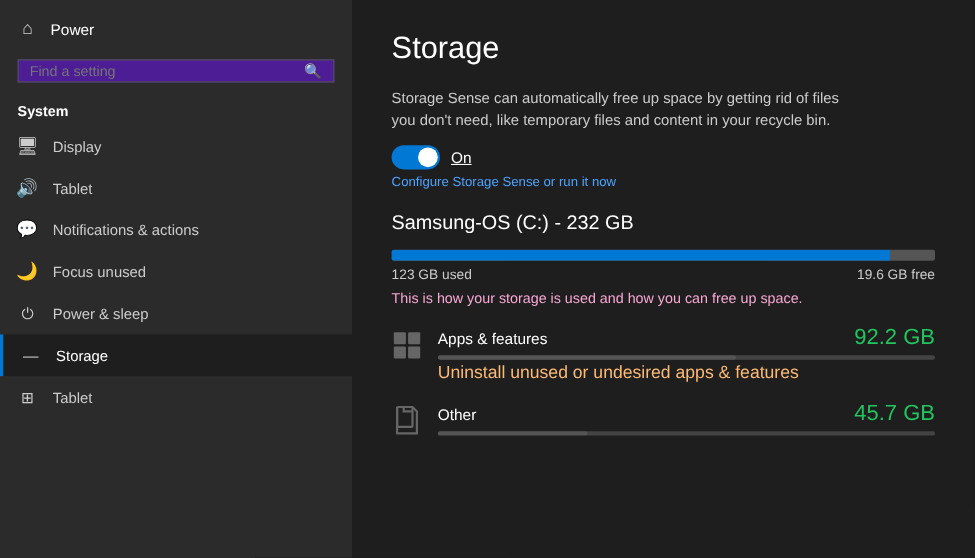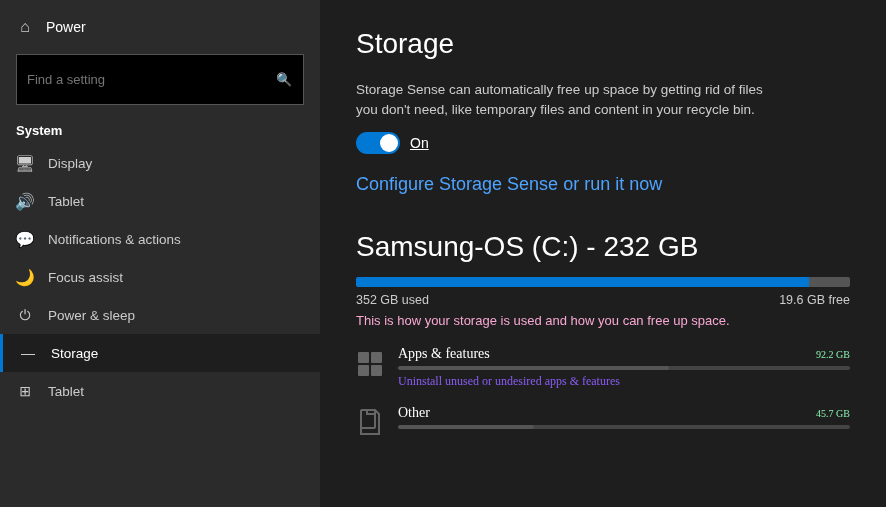--- a/index.html
+++ b/index.html
@@ -29,26 +29,26 @@
       display: flex;
       align-items: center;
       padding: 10px 16px;
       gap: 12px;
       cursor: pointer;
       color: #ffffff;
     }
 
     .search-box {
       margin: 8px 16px;
-      background: #000000;
+      background: #4c1d95;
       border: 1px solid #555;
       color: #ccc;
       display: flex;
       align-items: center;
-      padding: 17px 10px;
+      padding: 2px 10px;
       gap: 0;
     }
     .search-box input {
       background: transparent;
       border: none;
       outline: none;
       color: #ccc;
       font-size: 13px;
       width: 100%;
     }
@@ -109,21 +109,21 @@
       color: #cccccc;
       line-height: 1.5;
       max-width: 420px;
       margin-bottom: 11px;
     }
 
     .toggle-row {
       display: flex;
       align-items: center;
       gap: 10px;
-      margin-bottom: 20px;
+      margin-bottom: 4px;
       text-decoration: underline;
     }
 
     .toggle {
       width: 44px;
       height: 22px;
       background: #0078d4;
       border-radius: 11px;
       position: relative;
       cursor: pointer;
@@ -141,29 +141,29 @@
       transition: right 0.2s;
     }
 
     .toggle-label {
       font-size: 14px;
       color: #ffffff;
     }
 
     .configure-link {
       color: #4da3ff;
-      font-size: 18px;
+      font-size: 12px;
       cursor: pointer;
       text-decoration: none;
-      margin-bottom: 36px;
+      margin-bottom: 20px;
       display: block;
     }
 
     .drive-title {
-      font-size: 28px;
+      font-size: 18px;
       font-weight: 300;
       color: #ffffff;
       margin-bottom: 14px;
       margin-top: 20px;
     }
 
     .storage-bar-container {
       width: 100%;
       height: 10px;
       background: #555;
@@ -204,58 +204,57 @@
       flex-shrink: 0;
       display: flex;
       align-items: center;
       justify-content: center;
       color: #888;
       font-size: 22px;
     }
 
     .storage-item-content {
       flex: 1;
-      font-family: Liberation Serif, serif;
     }
 
     .storage-item-header {
       display: flex;
       justify-content: space-between;
       align-items: baseline;
       margin-bottom: 4px;
     }
 
     .storage-item-name {
       font-size: 14px;
       color: #ffffff;
     }
 
     .storage-item-size {
-      font-size: 10px;
-      color: #86efac;
+      font-size: 20px;
+      color: #22c55e;
     }
 
     .storage-item-bar {
       width: 100%;
       height: 4px;
       background: #444;
       border-radius: 2px;
       margin-bottom: 4px;
       overflow: hidden;
     }
 
     .storage-item-bar-fill {
       height: 100%;
       background: #555;
       border-radius: 2px;
     }
 
     .storage-item-sub {
-      font-size: 12px;
-      color: #8b5cf6;
+      font-size: 16px;
+      color: #fdba74;
     }
   </style>
 </head>
 <body>
 
 <div class="sidebar">
 
   <div class="sidebar-home">
     <span class="icon-placeholder">⌂</span>
     <span>Power</span>
@@ -278,21 +277,21 @@
     <span class="item-label">Tablet</span>
   </div>
 
   <div class="sidebar-item">
     <span class="icon-placeholder">💬</span>
     <span class="item-label">Notifications &amp; actions</span>
   </div>
 
   <div class="sidebar-item">
     <span class="icon-placeholder">🌙</span>
-    <span class="item-label">Focus assist</span>
+    <span class="item-label">Focus unused</span>
   </div>
 
   <div class="sidebar-item">
     <span class="icon-placeholder" style="font-size:14px;">⏻</span>
     <span class="item-label">Power &amp; sleep</span>
   </div>
 
   <div class="sidebar-item active">
     <span class="icon-placeholder" style="font-size:14px;">—</span>
     <span class="item-label">Storage</span>
@@ -318,21 +317,21 @@
 
   <a class="configure-link">Configure Storage Sense or run it now</a>
 
   <h2 class="drive-title">Samsung-OS (C:) - 232 GB</h2>
 
   <div class="storage-bar-container">
     <div class="storage-bar-used" style="width: 91.7%"></div>
   </div>
 
   <div class="storage-labels">
-    <span>352 GB used</span>
+    <span>123 GB used</span>
     <span>19.6 GB free</span>
   </div>
 
   <p class="storage-desc">This is how your storage is used and how you can free up space.</p>
 
   <div class="storage-item">
     <div class="storage-item-icon">
       <svg width="28" height="28" viewBox="0 0 28 28" fill="none">
         <rect x="2" y="2" width="11" height="11" rx="1" fill="#666"></rect>
         <rect x="15" y="2" width="11" height="11" rx="1" fill="#666"></rect>

